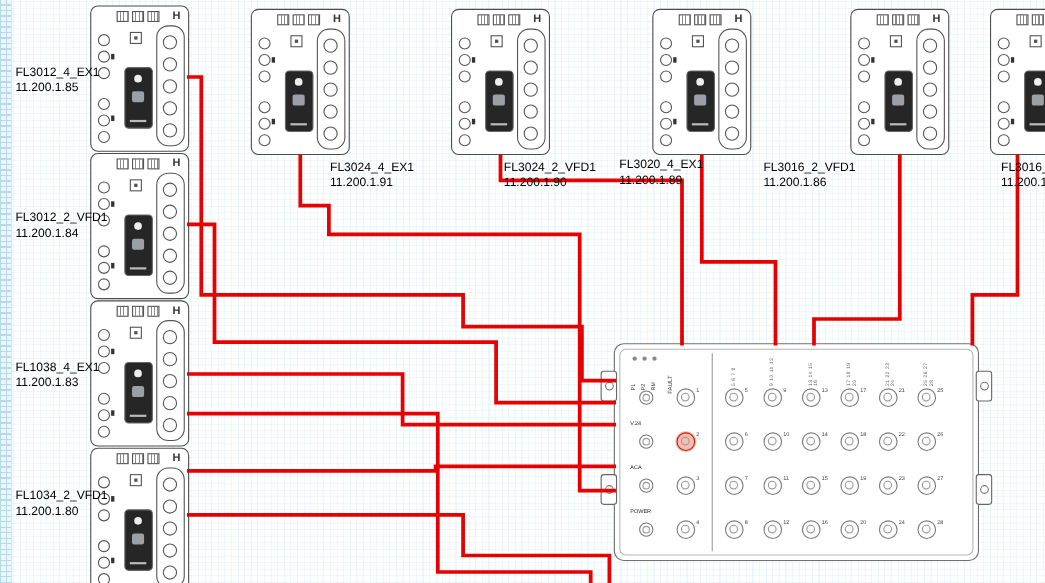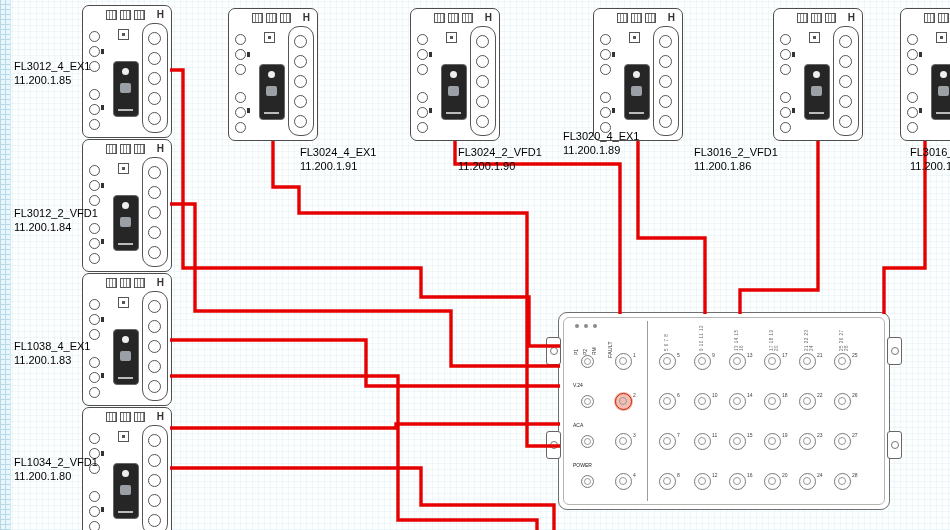--- a/index.html
+++ b/index.html
@@ -368,41 +368,41 @@
       <i class="chip"></i>
       <i class="txt"></i>
     </div>
 
 </div>
 
 <div class="dev-label" style="left:14px;top:60px">
   <div>FL3012_4_EX1</div>
   <div>11.200.1.85</div>
 </div>
-<div class="dev-label" style="left:14px;top:207px">
+<div class="dev-label" style="left:14px;top:192px">
   <div>FL3012_2_VFD1</div>
   <div>11.200.1.84</div>
 </div>
-<div class="dev-label" style="left:14px;top:340px">
+<div class="dev-label" style="left:14px;top:328px">
   <div>FL1038_4_EX1</div>
   <div>11.200.1.83</div>
 </div>
-<div class="dev-label" style="left:14px;top:456px">
+<div class="dev-label" style="left:14px;top:445px">
   <div>FL1034_2_VFD1</div>
   <div>11.200.1.80</div>
 </div>
 <div class="dev-label" style="left:300px;top:146px">
   <div>FL3024_4_EX1</div>
   <div>11.200.1.91</div>
 </div>
 <div class="dev-label" style="left:458px;top:146px">
   <div>FL3024_2_VFD1</div>
   <div>11.200.1.90</div>
 </div>
-<div class="dev-label" style="left:563px;top:130px">
+<div class="dev-label" style="left:563px;top:144px">
   <div>FL3020_4_EX1</div>
   <div>11.200.1.89</div>
 </div>
 <div class="dev-label" style="left:694px;top:146px">
   <div>FL3016_2_VFD1</div>
   <div>11.200.1.86</div>
 </div>
 <div class="dev-label" style="left:910px;top:146px">
   <div>FL3016_</div>
   <div>11.200.1.</div>

